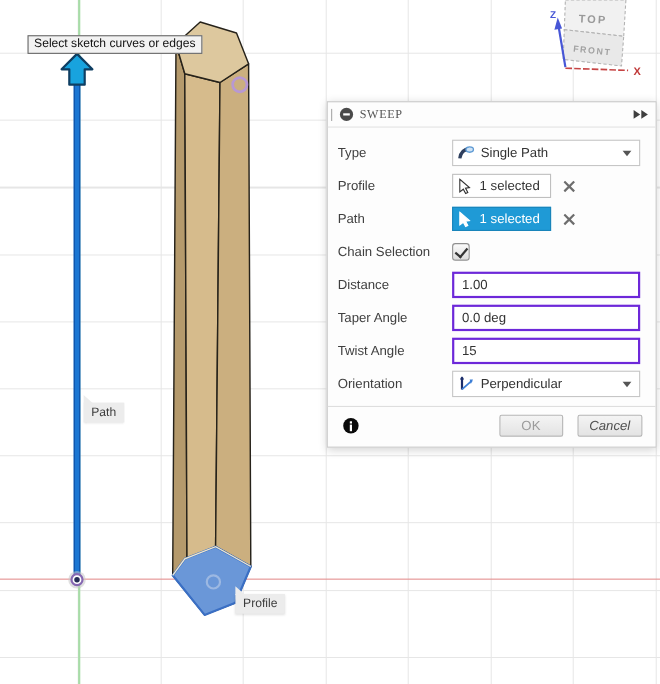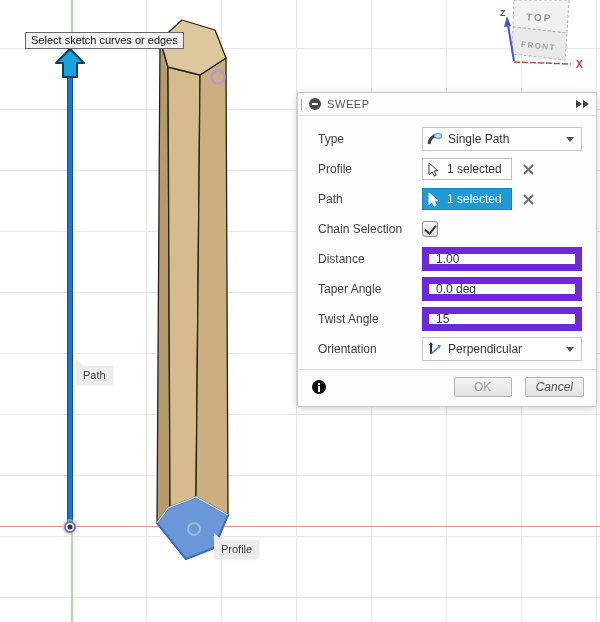--- a/index.html
+++ b/index.html
@@ -31,46 +31,46 @@
   .tag { position:absolute; background:#ececec; color:#3d3d3d; font-size:11px;
     padding:3px 7px; box-shadow:0 1px 2px rgba(0,0,0,.12); }
   .tag::before { content:""; position:absolute; top:-7px; left:0; width:0; height:0;
     border-bottom:8px solid #ececec; border-right:9px solid transparent; }
   .tag-path { left:76px; top:366px; }
   .tag-profile { left:214px; top:540px; }
   
   .dialog { position:absolute; left:297px; top:92px; width:300px; background:#fdfdfd;
     border:1px solid #c9c9c9; box-shadow:0 2px 8px rgba(0,0,0,.18); font-size:12px; color:#3f3f3f; }
   .dlg-header { height:23px; display:flex; align-items:center; padding:0 7px 0 3px;
-    border-bottom:1px solid #e3e3e3; }
+    border-bottom:1px solid #e3e3e3;font-family:Liberation Serif, serif; }
   .grip { width:1px; height:11px; background:#a8a8a8; margin-right:7px; }
   .collapse-icon { width:12px; height:12px; border-radius:50%; background:#4a4a4a;
     display:flex; align-items:center; justify-content:center; margin-right:6px; cursor:pointer; }
   .collapse-icon span { width:6px; height:2px; background:#fff; display:block; }
   .dlg-title { font-size:11px; color:#555; letter-spacing:.6px; }
   .ff-icon { margin-left:auto; display:flex; cursor:pointer; }
   .ff-icon i { width:0; height:0; border-top:4px solid transparent; border-bottom:4px solid transparent;
     border-left:6px solid #3f3f3f; margin-left:1px; }
-  .dlg-body { padding:5px 14px 2px 20px; }
+  .dlg-body { padding:5px 14px 2px 9px; }
   .row { display:flex; align-items:center; height:24px; margin:6px 0; }
   .row-label { width:104px; flex:none; }
   .ctrl { flex:1; display:flex; align-items:center; }
   .dropdown { flex:1; height:24px; border:1px solid #c6c6c6; background:#fff; display:flex;
     align-items:center; padding:0 7px 0 4px; gap:5px; color:#333; cursor:pointer; }
   .caret { margin-left:auto; width:0; height:0; border:4px solid transparent; border-top:5px solid #555;
     position:relative; top:2px; }
   .selbtn { width:90px; height:22px; border:1px solid #bfbfbf; background:#fff; display:flex;
     align-items:center; gap:8px; padding:0 4px; color:#333; cursor:pointer; }
   .selbtn.selected { background:#1f9ad6; border-color:#1984ba; color:#fff; }
   .clear-x { margin-left:11px; cursor:pointer; display:flex; }
   .checkbox { width:16px; height:16px; border:1px solid #8f8f8f; border-radius:3px;
     background:linear-gradient(#fbfbfb,#dcdcdc); position:relative; cursor:pointer; }
   .checkbox::after { content:""; position:absolute; left:4px; top:1px; width:5px; height:9px;
     border-right:2px solid #333; border-bottom:2px solid #333; transform:rotate(40deg); }
-  .txt-input { width:100%; height:24px; border:7px solid #6d28d9; background:#fff; padding:0 7px;
+  .txt-input { width:100%; height:24px; border:2px solid #6d28d9; background:#fff; padding:0 7px;
     font:12px "Liberation Sans", sans-serif; color:#333; }
   .dlg-footer { display:flex; align-items:center; border-top:1px solid #dedede; padding:7px 12px 9px 14px; }
   .info-icon { width:14px; height:14px; border-radius:50%; background:#0a0a0a; position:relative; cursor:pointer; }
   .info-icon::before { content:""; position:absolute; left:6px; top:2.5px; width:2px; height:2px; background:#fff; }
   .info-icon::after { content:""; position:absolute; left:6px; top:6px; width:2px; height:5.5px; background:#fff; }
   .btn { height:20px; min-width:58px; margin-left:13px; background:linear-gradient(#f4f4f4,#e3e3e3);
     border:1px solid #b4b4b4; border-radius:2px; font:12px "Liberation Sans", sans-serif;
     padding:0 10px; cursor:pointer; }
   .btn-ok { color:#9b9b9b; margin-left:auto; }
   .btn-cancel { color:#4f4f4f;font-style:italic; }

